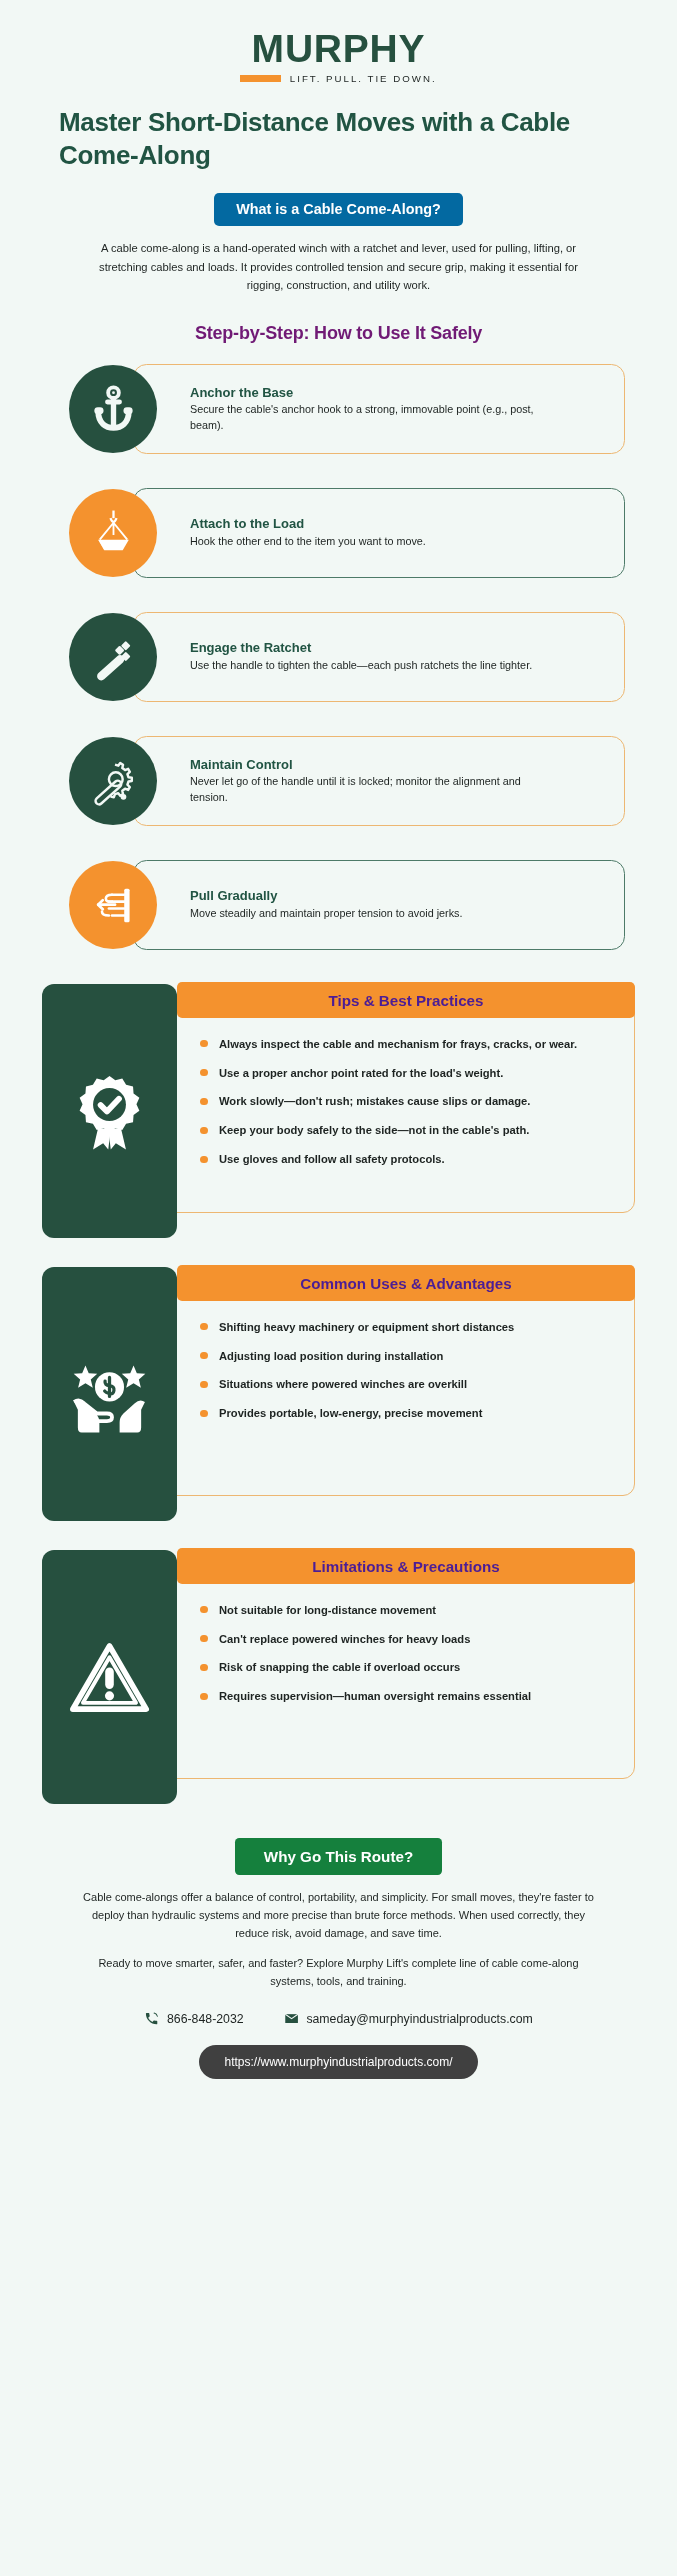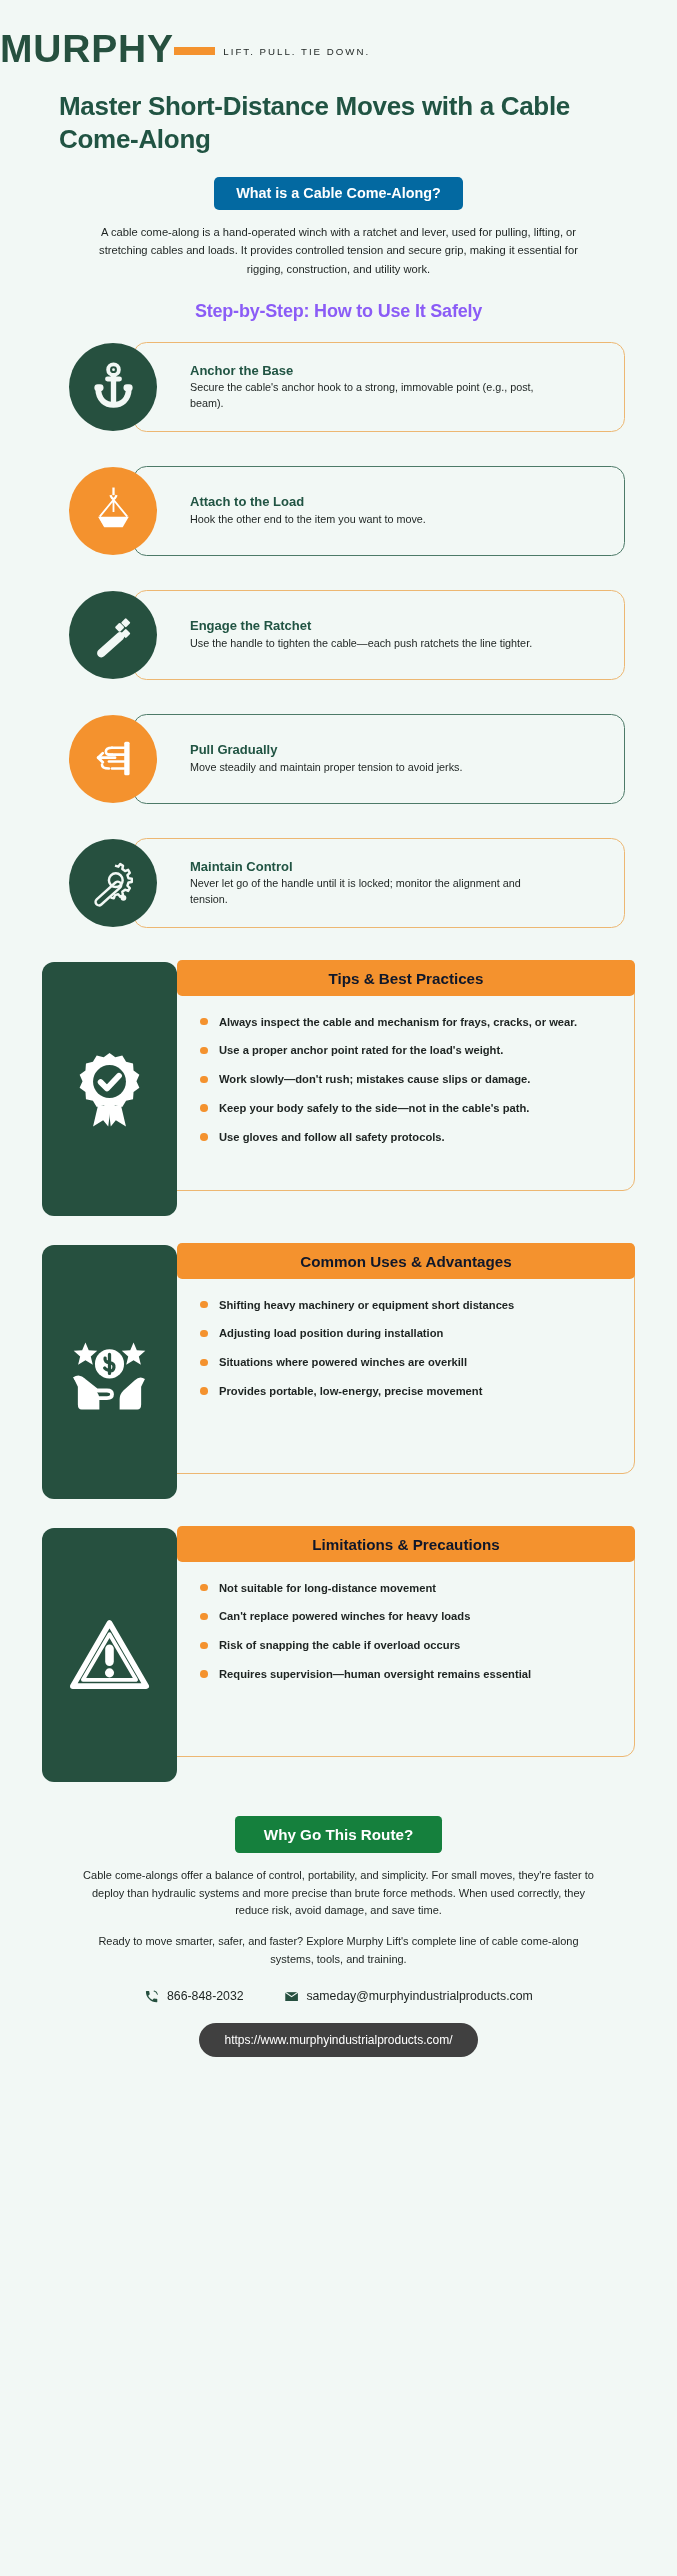--- a/index.html
+++ b/index.html
@@ -14,21 +14,21 @@
     min-height: 2576px;
     background: #f2f8f5;
     position: relative;
     padding: 0 0 24px 0;
   }
 
   
   .logo-wrap {
     padding-top: 29px;
     display: flex;
-    flex-direction: row;
+    flex-direction: column;
     align-items: center;
   }
   .logo-word {
     font-size: 39px;
     font-weight: bold;
     letter-spacing: 0.8px;
     color: #26503f;
     line-height: 1;
     font-family: "Liberation Sans", sans-serif;
   }
@@ -82,23 +82,23 @@
     margin: 13.5px auto 0;
     width: 516px;
     text-align: center;
     font-size: 11.2px;
     line-height: 1.62;
     color: #1d2321;
   }
 
   
   .section-heading {
-    margin: 23px auto 0;
-    text-align: center;
-    color: #8b5cf6;
+    margin: 29px auto 0;
+    text-align: center;
+    color: #701a75;
     font-size: 18px;
     font-weight: bold;
     letter-spacing: -0.2px;
   }
 
   
   .steps {
     margin: 15.2px auto 0;
     width: 593px;
     display: flex;
@@ -180,21 +180,21 @@
   .panel-body {
     flex: 1;
     margin-left: -18.6px;
     position: relative;
     padding-top: 0;
   }
   .panel-head {
     position: relative;
     margin-left: 18.6px;
     background: #f4922e;
-    color: #0f172a;
+    color: #4c1d95;
     font-size: 15.2px;
     font-weight: bold;
     text-align: center;
     padding: 9.3px 8.5px;
     border-radius: 5.1px;
     width: calc(100% - 18.6px);
     z-index: 4;
     top: -1.7px;
   }
   .panel-box {
@@ -341,20 +341,37 @@
           <div class="step-title">Engage the Ratchet</div>
           <div class="step-desc">Use the handle to tighten the cable—each push ratchets the line tighter.</div>
         </div>
       </div>
       <div class="step-icon">
         <svg viewBox="0 0 64 64">
           <rect x="6" y="40" width="44" height="11" rx="5.5" transform="rotate(-42 28 45)" fill="#f2f8f5"></rect>
           <rect x="36" y="18" width="9" height="9" rx="1.5" transform="rotate(45 40 22)" fill="#f2f8f5"></rect>
           <rect x="44" y="26" width="9" height="9" rx="1.5" transform="rotate(45 48 30)" fill="#f2f8f5"></rect>
           <rect x="44" y="12" width="9" height="9" rx="1.5" transform="rotate(45 48 16)" fill="#f2f8f5"></rect>
+        </svg>
+      </div>
+    </div>
+
+    <div class="step-row">
+      <div class="step-card">
+        <div class="step-text">
+          <div class="step-title">Maintain Control</div>
+          <div class="step-desc">Never let go of the handle until it is locked; monitor the alignment and tension.</div>
+        </div>
+      </div>
+      <div class="step-icon">
+        <svg viewBox="0 0 64 64" fill="none" stroke="#f2f8f5" stroke-width="3.2" stroke-linejoin="round">
+          <path d="M34 10 l4.2 1.3 2.6 -3.4 3.6 2.4 -0.9 4.2 3.6 2.6 4-1.6 2.2 3.8 -3.1 3 1.4 4.2 4.3 0.5 0 4.4 -4.3 0.6 -1.4 4.2 3.1 3 -2.2 3.8 -4-1.6 -3.6 2.6 0.9 4.2 -3.6 2.4 -2.6-3.4 -4.2 1.3 -1.6 4 -4.3-0.7"></path>
+          <circle cx="35" cy="29" r="9"></circle>
+          <rect x="4" y="42" width="42" height="9" rx="4.5" transform="rotate(-42 25 46)"></rect>
+          <circle cx="45" cy="52" r="2.2" fill="#f2f8f5"></circle>
         </svg>
       </div>
     </div>
 
     <div class="step-row">
       <div class="step-card alt">
         <div class="step-text">
           <div class="step-title">Pull Gradually</div>
           <div class="step-desc">Move steadily and maintain proper tension to avoid jerks.</div>
         </div>
@@ -367,37 +384,20 @@
           <path d="M46 36 H26"></path>
           <path d="M46 45 H30"></path>
           <path d="M30 18 q-8 0 -8 5 t8 4"></path>
           <path d="M26 45 q-9 0 -9 -5"></path>
           <path d="M12 31 H34" stroke-width="3.6"></path>
           <path d="M18 25 L12 31 L18 37" stroke-width="3.6"></path>
         </svg>
       </div>
     </div>
 
-    <div class="step-row">
-      <div class="step-card">
-        <div class="step-text">
-          <div class="step-title">Maintain Control</div>
-          <div class="step-desc">Never let go of the handle until it is locked; monitor the alignment and tension.</div>
-        </div>
-      </div>
-      <div class="step-icon">
-        <svg viewBox="0 0 64 64" fill="none" stroke="#f2f8f5" stroke-width="3.2" stroke-linejoin="round">
-          <path d="M34 10 l4.2 1.3 2.6 -3.4 3.6 2.4 -0.9 4.2 3.6 2.6 4-1.6 2.2 3.8 -3.1 3 1.4 4.2 4.3 0.5 0 4.4 -4.3 0.6 -1.4 4.2 3.1 3 -2.2 3.8 -4-1.6 -3.6 2.6 0.9 4.2 -3.6 2.4 -2.6-3.4 -4.2 1.3 -1.6 4 -4.3-0.7"></path>
-          <circle cx="35" cy="29" r="9"></circle>
-          <rect x="4" y="42" width="42" height="9" rx="4.5" transform="rotate(-42 25 46)"></rect>
-          <circle cx="45" cy="52" r="2.2" fill="#f2f8f5"></circle>
-        </svg>
-      </div>
-    </div>
-
   </div>
 
   <div class="panel">
     <div class="panel-iconcol">
       <svg viewBox="0 0 64 64" fill="#ffffff">
         <path d="M32 4 l4.6 3.3 5.5-1.3 3 4.9 5.5 1.3 0.4 5.6 4.6 3.3 -2.3 5.2 2.3 5.2 -4.6 3.3 -0.4 5.6 -5.5 1.3 -3 4.9 -5.5-1.3 -4.6 3.3 -4.6-3.3 -5.5 1.3 -3-4.9 -5.5-1.3 -0.4-5.6 -4.6-3.3 2.3-5.2 -2.3-5.2 4.6-3.3 0.4-5.6 5.5-1.3 3-4.9 5.5 1.3 z"></path>
         <circle cx="32" cy="26.5" r="13" fill="#26503f"></circle>
         <path d="M25 27 l5 5 9.5-10" fill="none" stroke="#ffffff" stroke-width="4.6" stroke-linecap="round" stroke-linejoin="round"></path>
         <path d="M23 45 L19 62 L27 57 L31 62 L33 46 Z"></path>
         <path d="M41 45 L45 62 L37 57 L33 62 L31 46 Z"></path>

